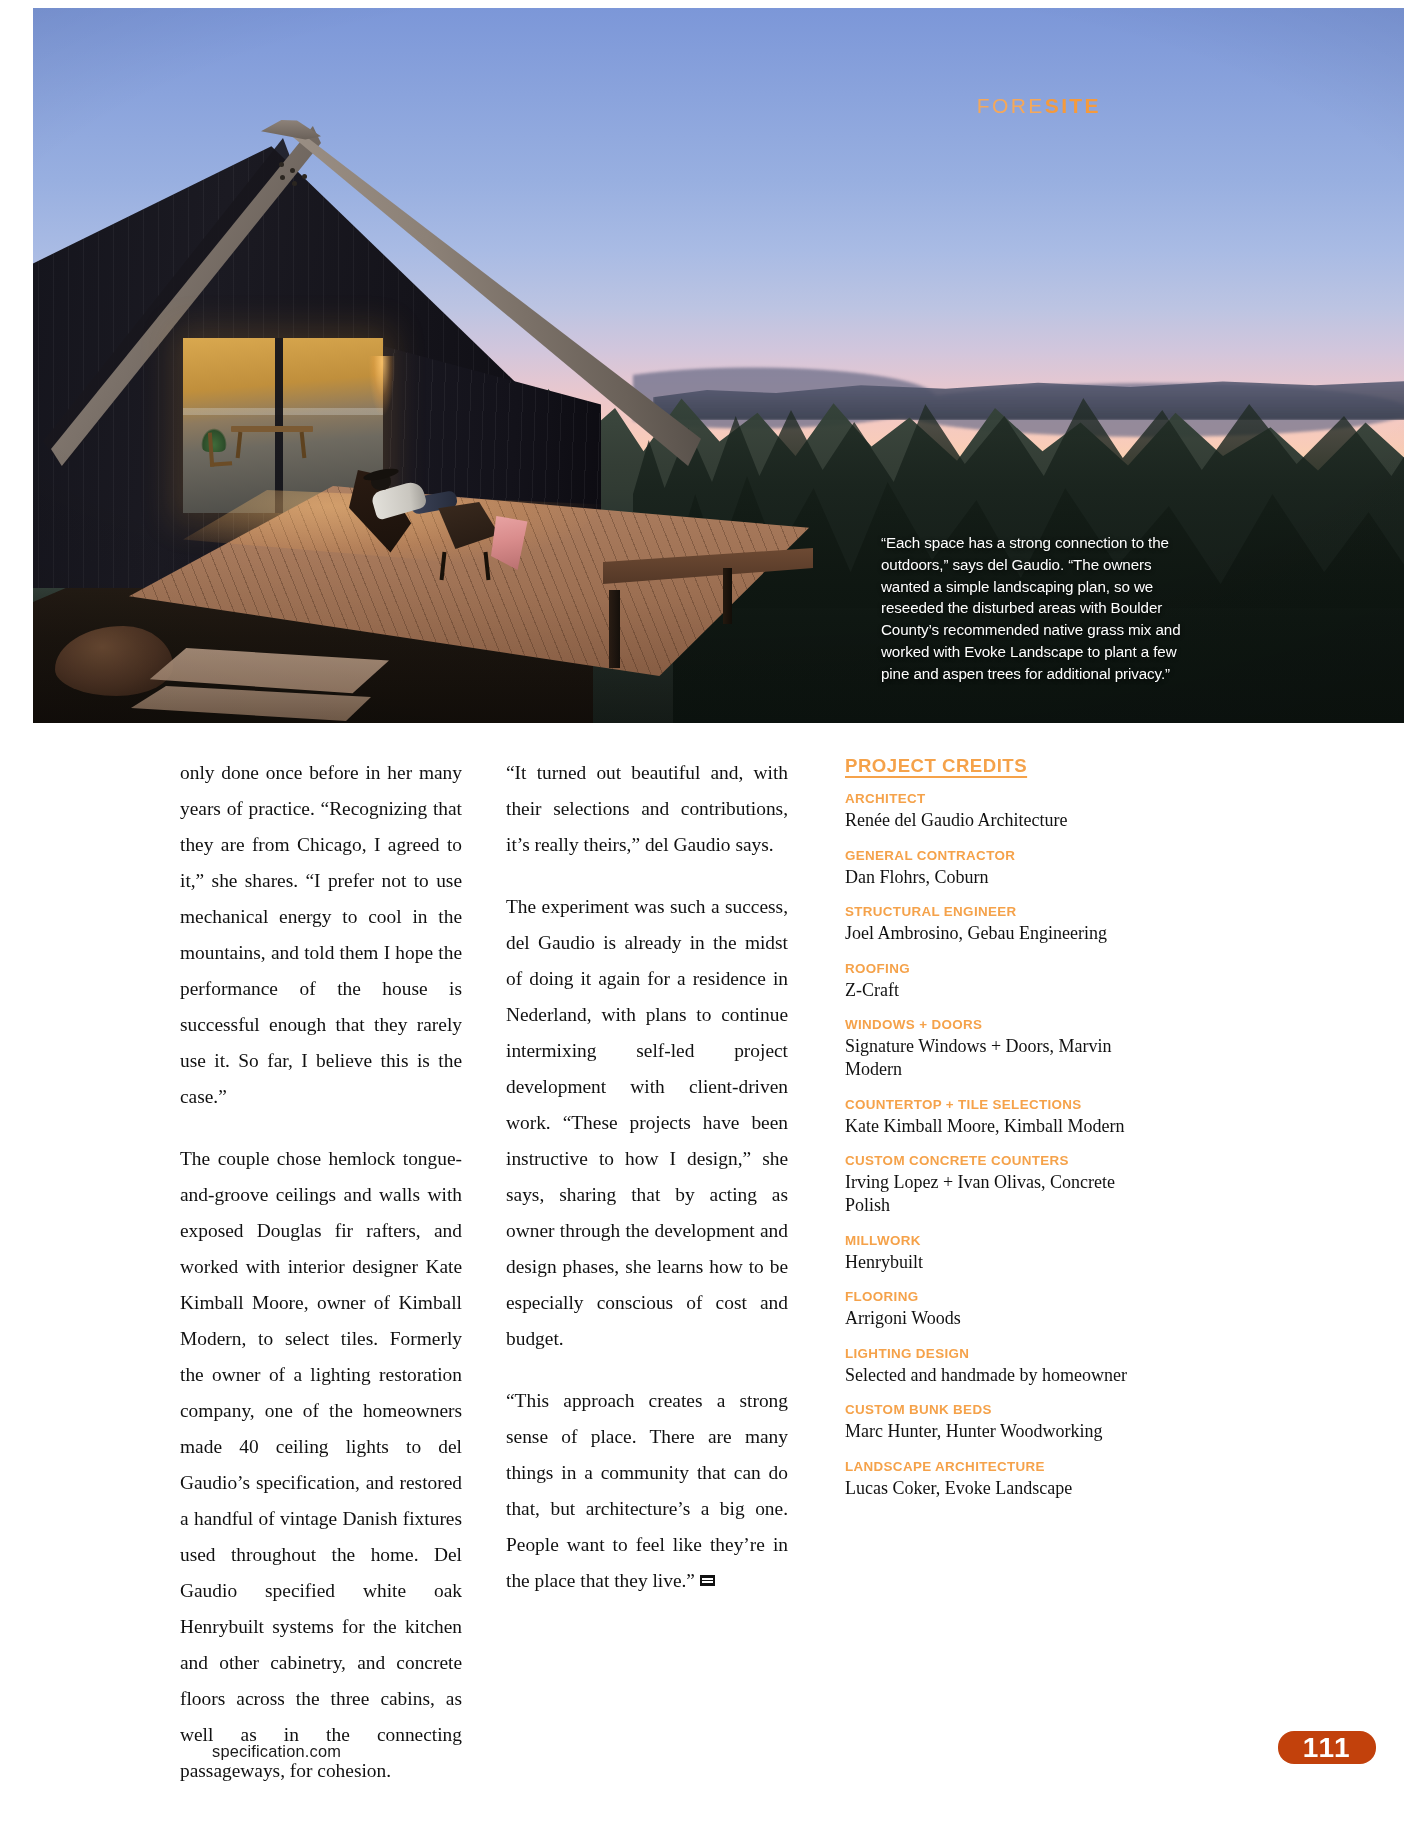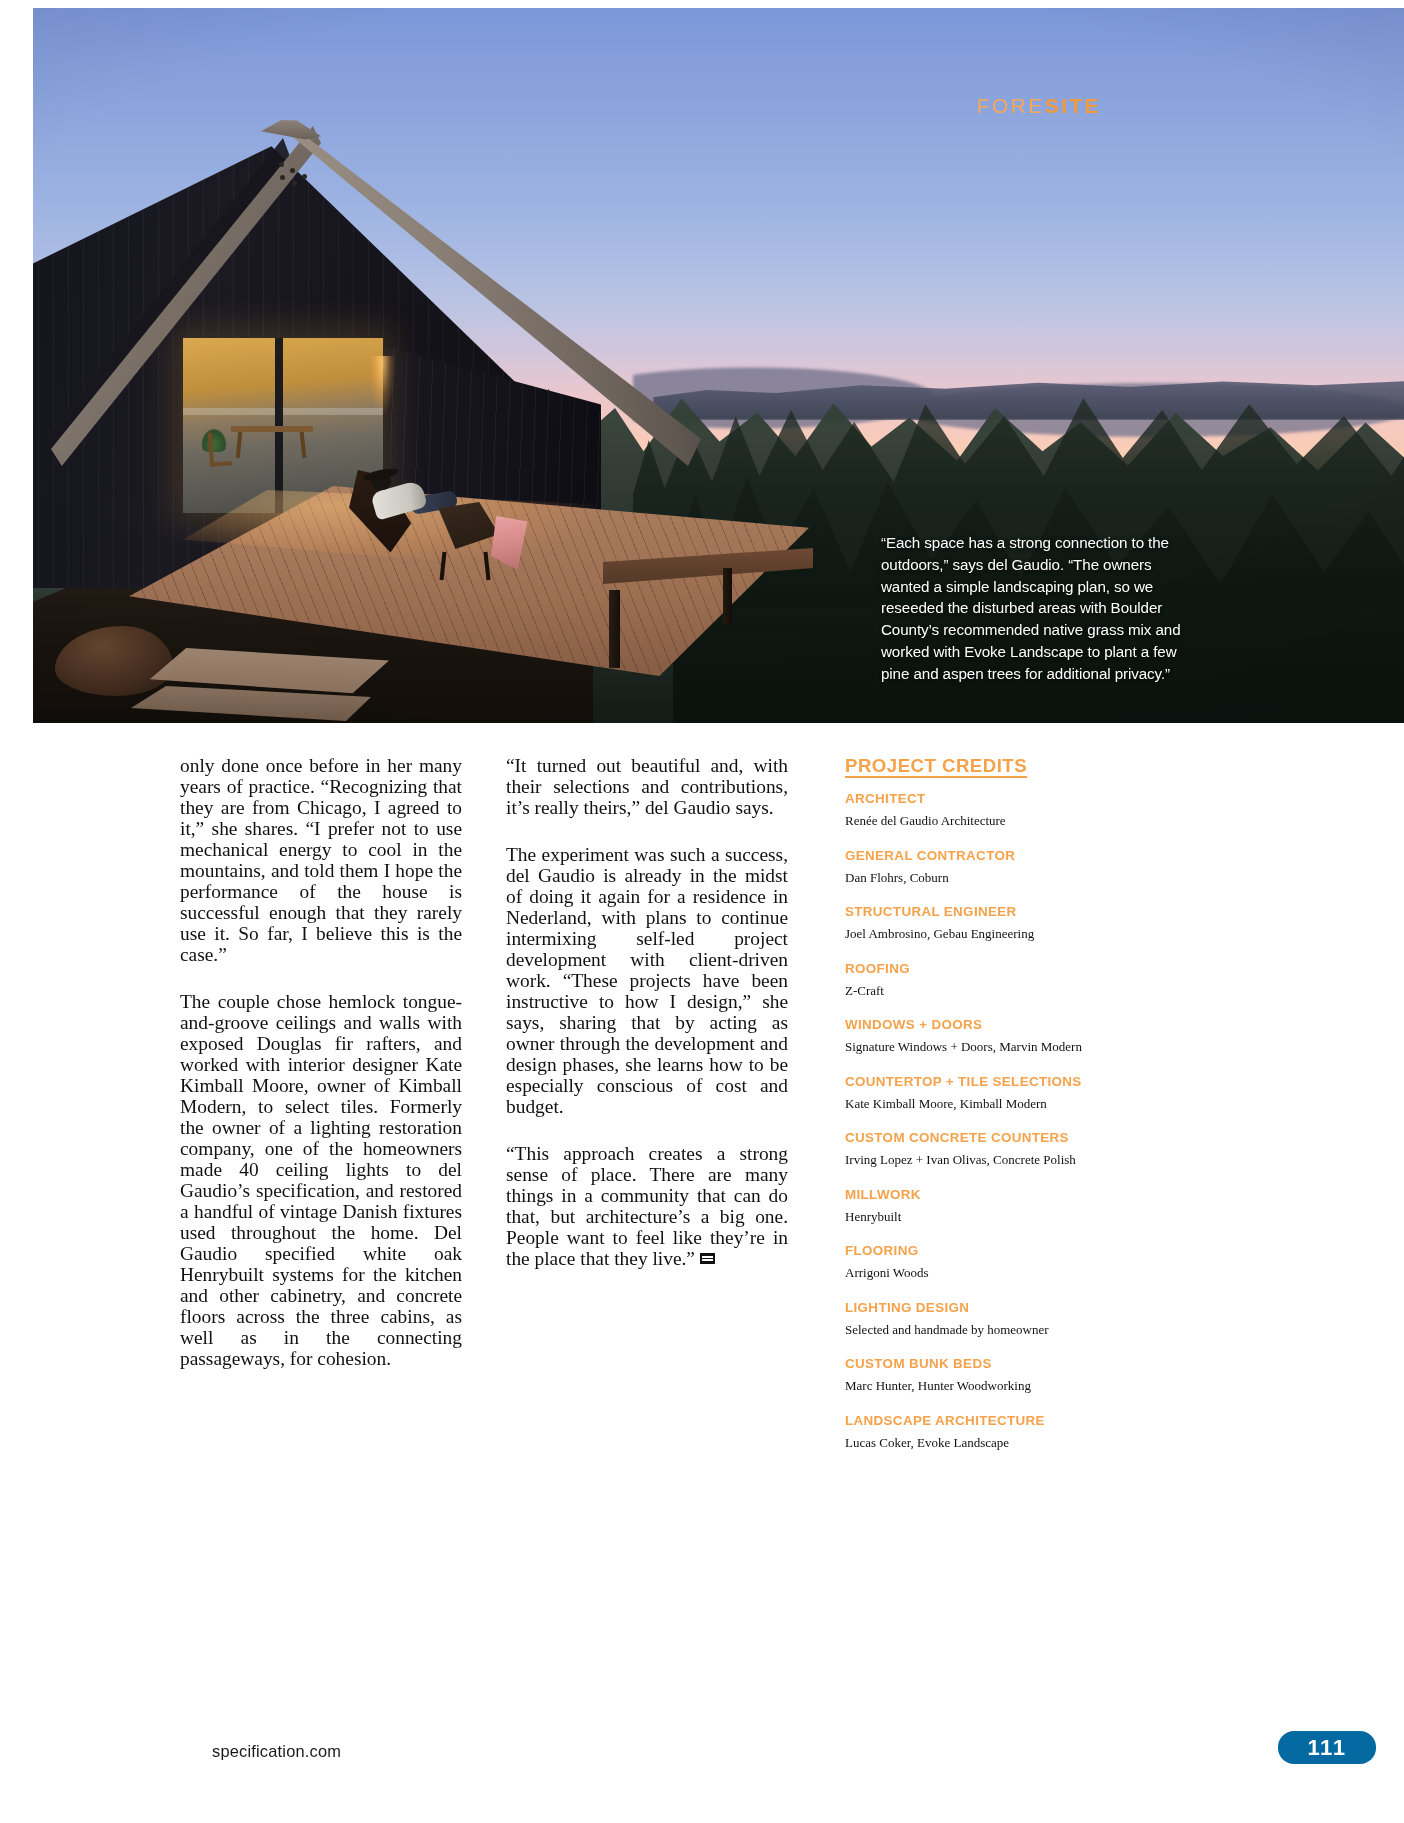--- a/index.html
+++ b/index.html
@@ -370,21 +370,21 @@
     position: absolute;
     top: 0;
   }
   .col-1 { left: 180px; width: 282px; }
   .col-2 { left: 506px; width: 282px; }
   .col-3 { left: 845px; width: 310px; }
 
   .col p {
     font-family: "Liberation Serif", serif;
     font-size: 19.4px;
-    line-height: 21px;
+    line-height: 36px;
     color: #111111;
     text-align: justify;
     margin-bottom: 26px;
     hyphens: none;
   }
   .col p:last-child { margin-bottom: 0; }
 
   .endmark {
     display: inline-block;
     width: 15px; height: 11px;
@@ -416,21 +416,21 @@
   .credit-label {
     font-family: "Liberation Sans", sans-serif;
     font-weight: 700;
     font-size: 13.4px;
     letter-spacing: .35px;
     color: #f5a24a;
     line-height: 18px;
   }
   .credit-value {
     font-family: "Liberation Serif", serif;
-    font-size: 13px;
+    font-size: 18px;
     line-height: 23px;
     color: #111111;
     margin-top: 1px;
   }
 
   
   .footer-url {
     position: absolute;
     left: 212px;
     top: 1742px;
@@ -438,25 +438,25 @@
     font-size: 16.4px;
     letter-spacing: .2px;
     color: #1a1a1a;
   }
   .page-number {
     position: absolute;
     right: 28px;
     top: 1731px;
     width: 98px;
     height: 33px;
-    background: #0369a1;
+    background: #c2410c;
     color: #ffffff;
     font-family: "Liberation Sans", sans-serif;
     font-weight: 700;
-    font-size: 22px;
+    font-size: 28px;
     letter-spacing: 1.6px;
     display: flex;
     align-items: center;
     justify-content: center;
     border-radius: 16px;
   }
 </style>
 </head>
 <body>
 

